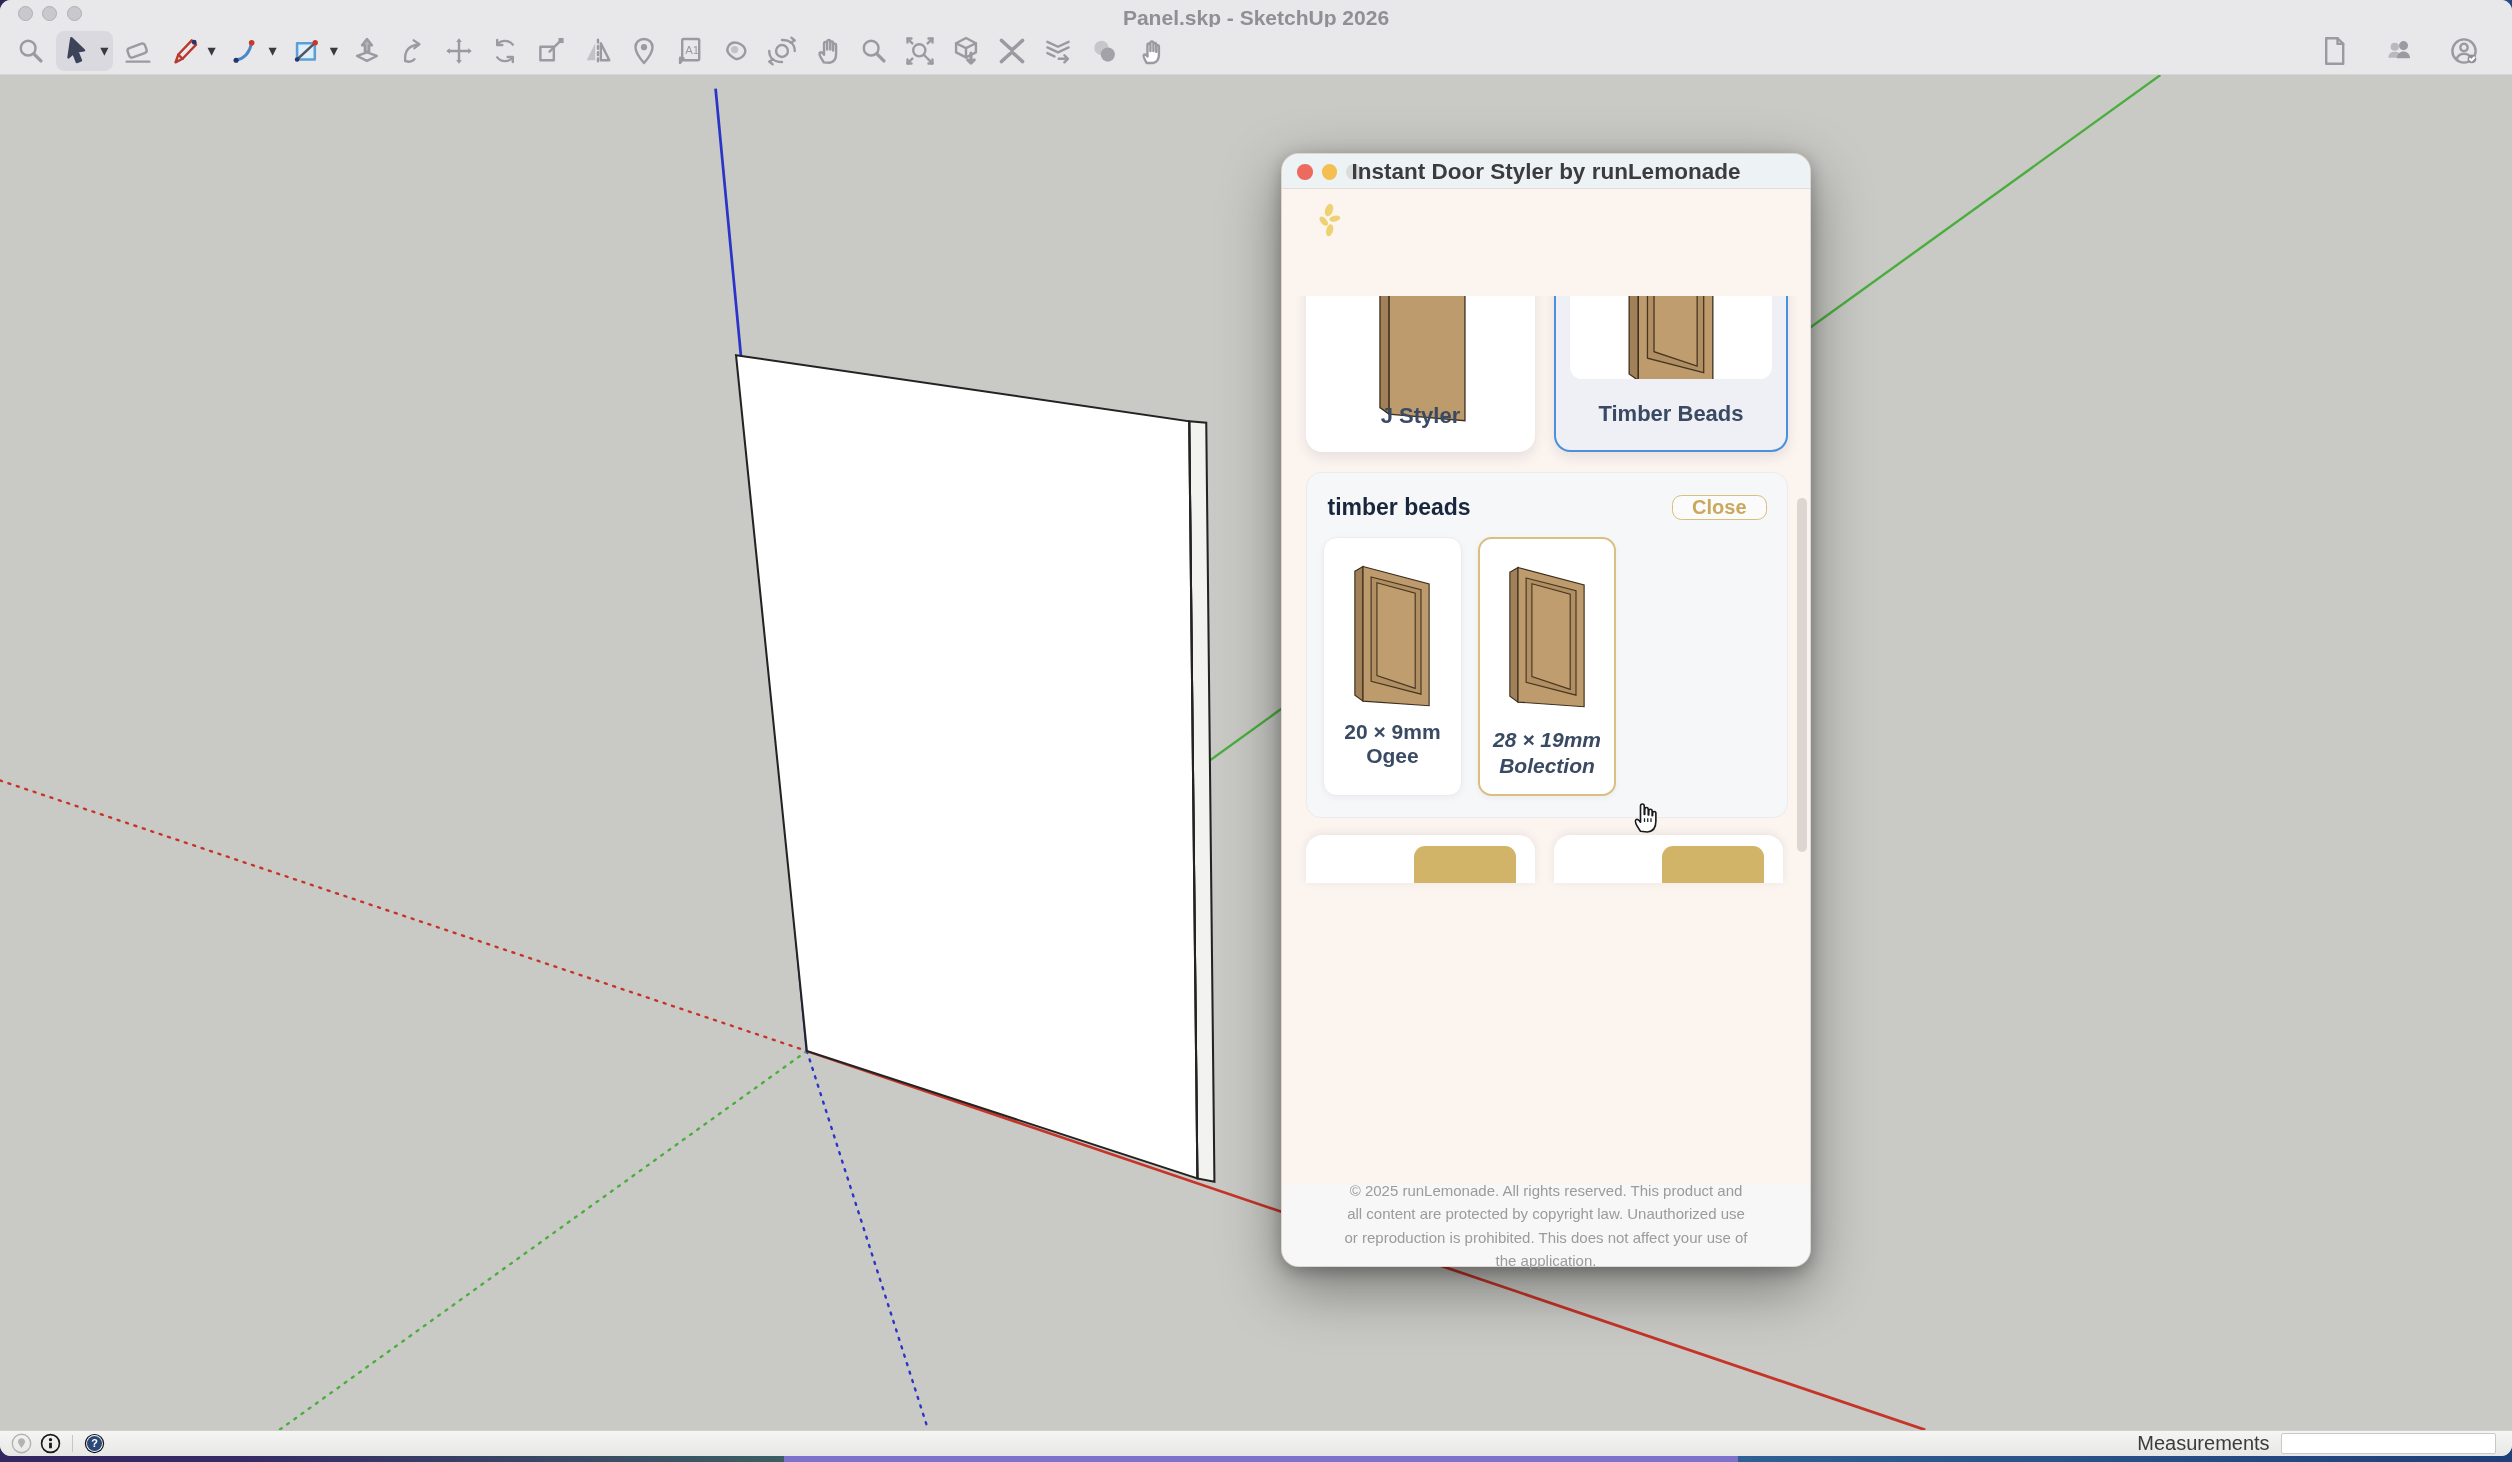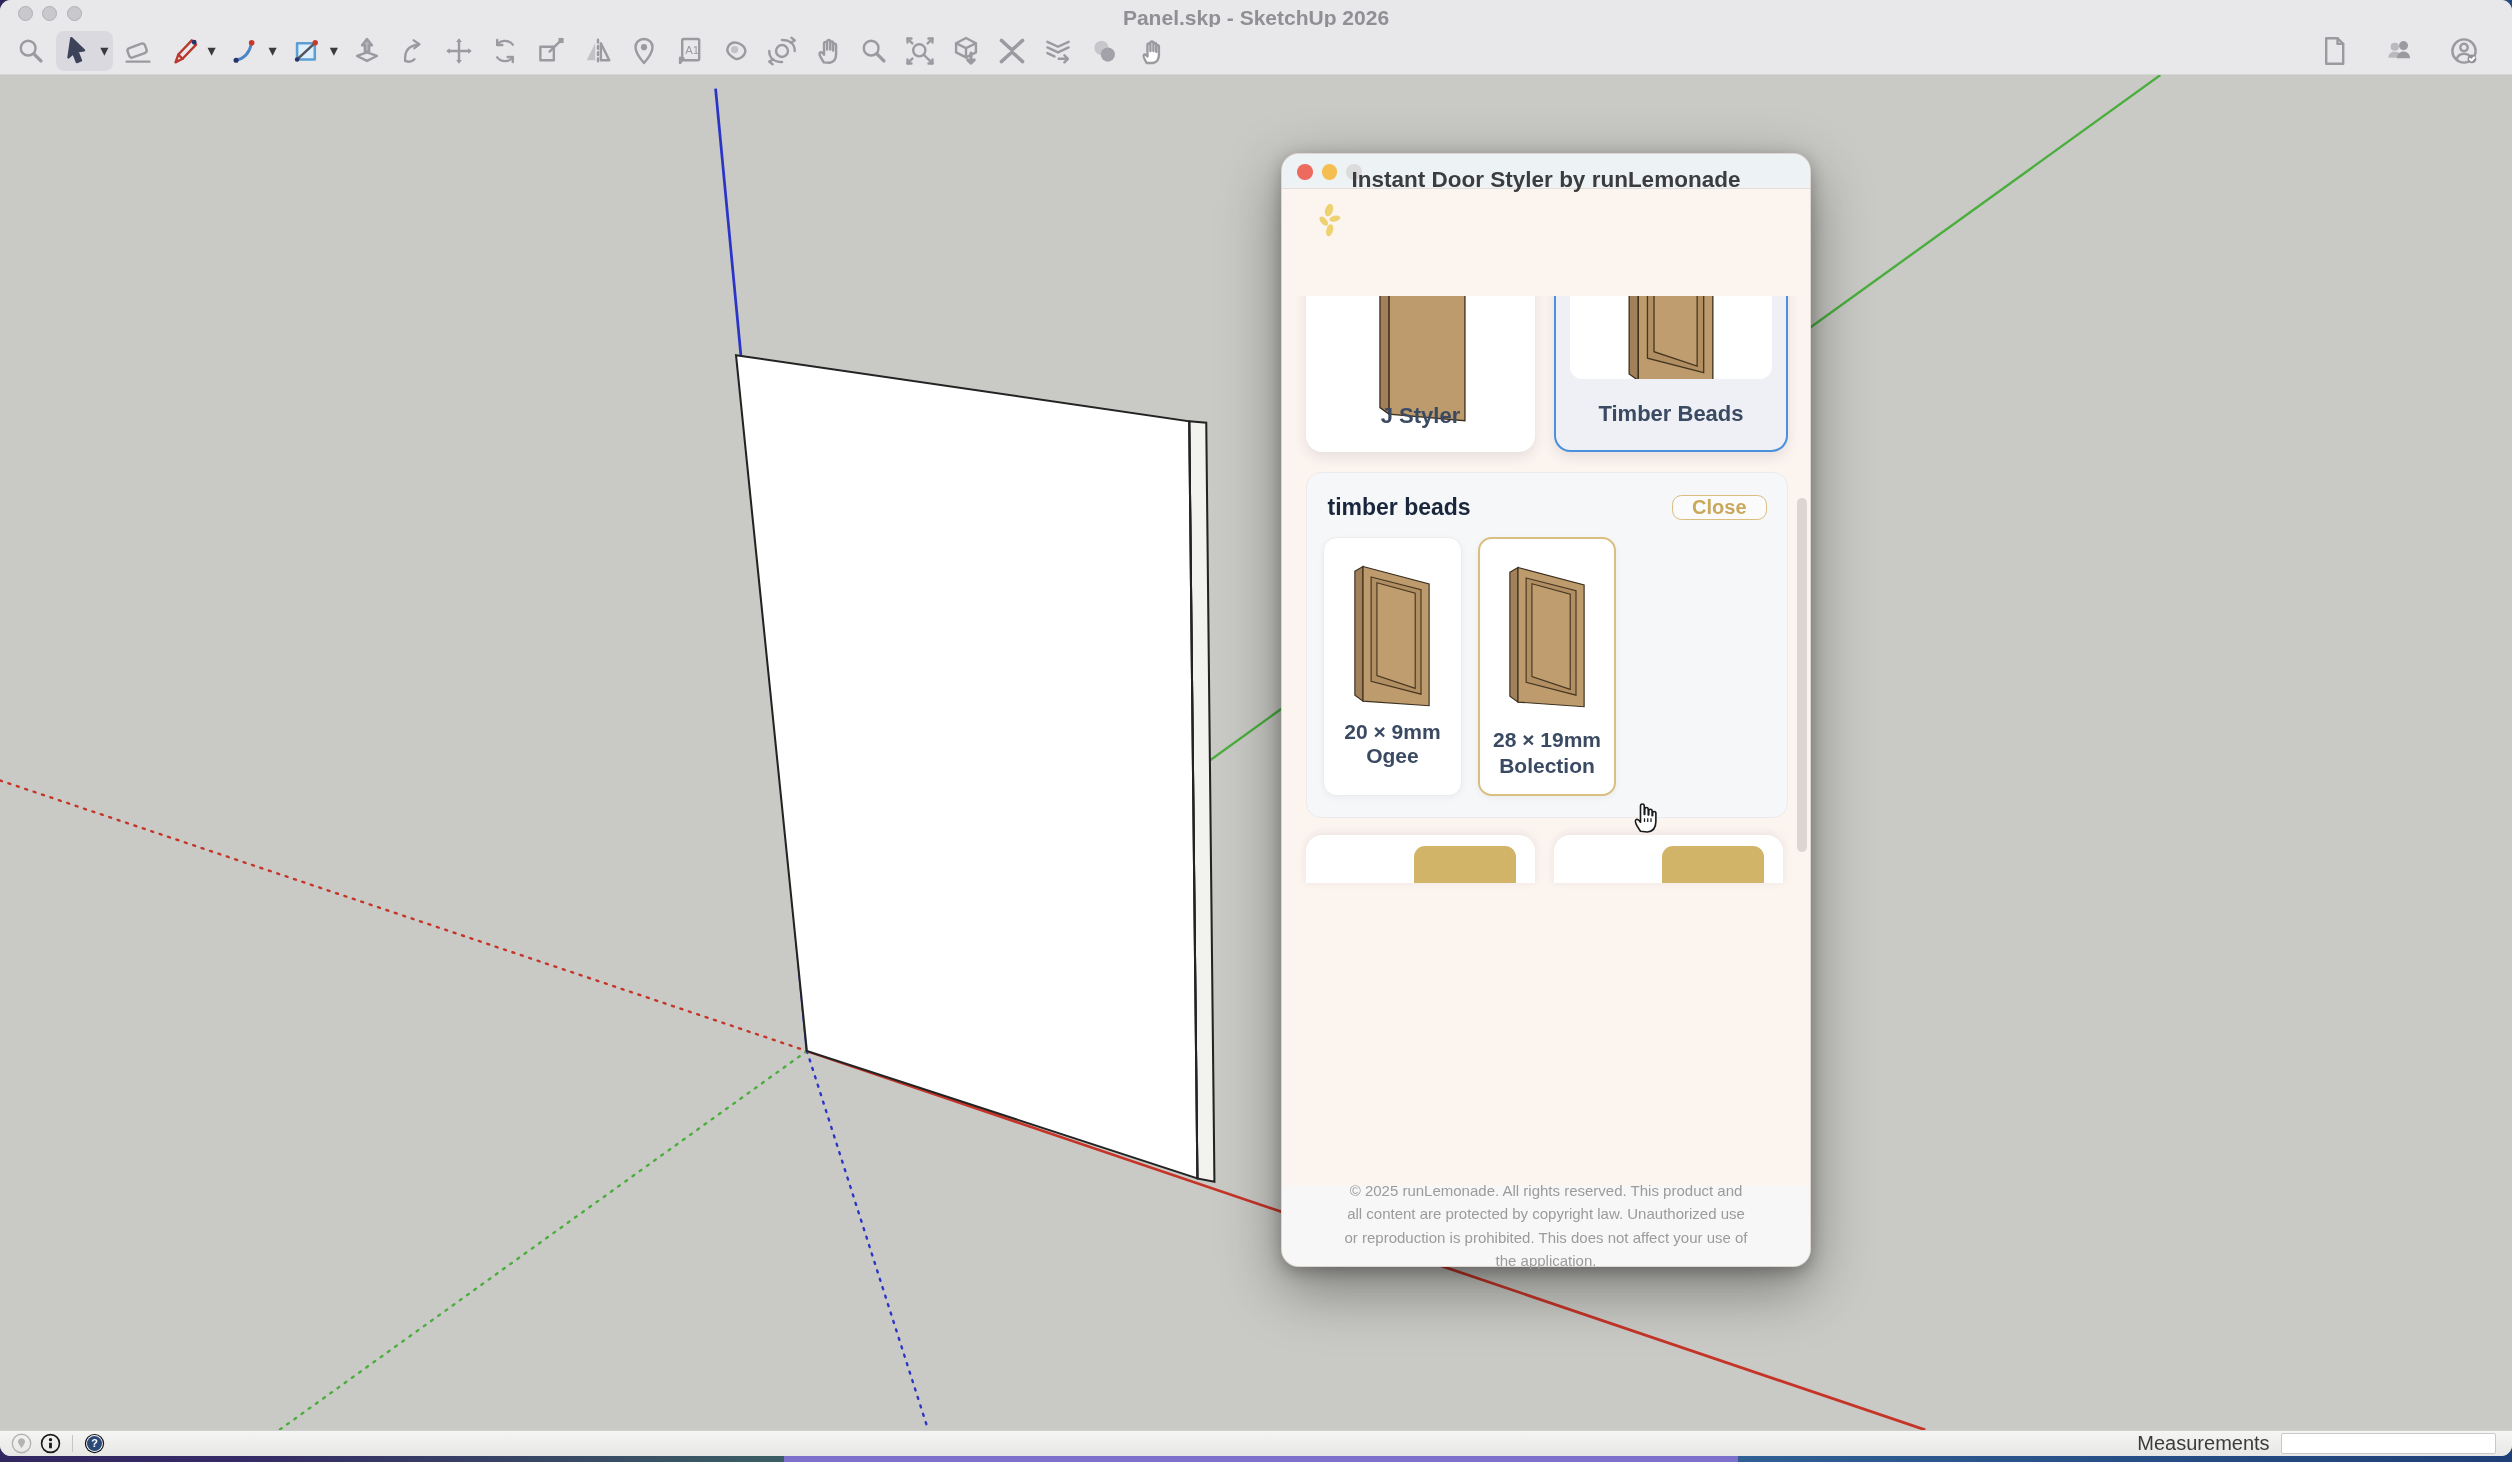--- a/index.html
+++ b/index.html
@@ -37,21 +37,21 @@
 
   
   .dialog { position:absolute; left:1281px; top:153px; width:530px; height:1114px;
     border-radius:17.7px; background:#fcf4ef; box-shadow:0 20.4px 61px rgba(0,0,0,.4), 0 4.1px 16.4px rgba(0,0,0,.25);
     border:0.7px solid rgba(0,0,0,.12); }
   .dlg-header { position:absolute; left:0; top:0; right:0; height:35px; background:#edf2f5;
     border-radius:17.7px 17.7px 0 0; border-bottom:0.7px solid #e4dcd7; }
   .dlg-lights { position:absolute; left:15px; top:10.2px; display:flex; gap:8.9px; }
   .dlg-light { width:15.7px; height:15.7px; border-radius:50%; }
   .dlg-title { position:absolute; left:0; right:0; top:0; height:35px; display:flex; align-items:center;
-    justify-content:center; font-size:22.5px; font-weight:700; color:#3c3c3e;margin-top:8px; }
+    justify-content:center; font-size:22.5px; font-weight:700; color:#3c3c3e; }
 
   .dlg-logo { position:absolute; left:34px; top:49px; width:26px; height:35px; }
 
   .scrollarea { position:absolute; left:0; top:142px; width:530px; height:851px; overflow:hidden; padding:0 24px; }
 
   .cat-row { display:flex; gap:19px; margin-top:-48px; }
   .cat-card { position:relative; width:229px; height:204px; background:#fff; border-radius:16.4px;
     box-shadow:0 4.1px 12.3px rgba(40,40,60,.10); overflow:hidden; }
   .cat-card.selected { width:234px; background:#eef0f5; border:2px solid #4a90dd; }
   .cat-img { display:block; margin:4.1px auto 0; }
@@ -67,21 +67,21 @@
     font-size:20px; font-weight:600; border-radius:9.5px; padding:0 19px; cursor:pointer;
     font-family:"Liberation Sans",sans-serif; }
   .grid { display:grid; grid-template-columns:1fr 1fr 1fr; gap:16.4px; margin-top:16.4px; }
   .item-card { position:relative; height:259px; background:#fff; border:1.4px solid #ececec; border-radius:13.6px;
     box-shadow:0 2px 6.8px rgba(40,40,60,.05); overflow:hidden; }
   .item-card.hovered { border:2px solid #d9bf80; }
   .item-img { display:block; margin:17.7px auto 0; }
   .item-label { position:absolute; left:0; right:0; bottom:27px; text-align:center;
     font-size:21px; font-weight:700; color:#3b4a63; }
   .item-label.two-line { bottom:15px; line-height:1.25; }
-  .item-label.two-line span { display:inline-block; max-width:157px; }
+  .item-label.two-line span { display:inline-block; max-width:157px;font-style:italic; }
 
   .bottom-row { display:flex; gap:19px; margin-top:17.7px; }
   .peek-card { position:relative; width:229px; height:48px; background:#fff; border-radius:16.4px 16.4px 0 0;
     box-shadow:0 -1.4px 9.5px rgba(40,40,60,.08); }
   .peek-gold { position:absolute; left:108px; top:11px; width:102px; height:37px;
     background:#d2b469; border-radius:11px 11px 0 0; }
 
   .dlg-scrollbar { position:absolute; right:3.4px; top:344px; width:9.5px; height:354px;
     background:#dbd6d2; border-radius:4.8px; }
 

